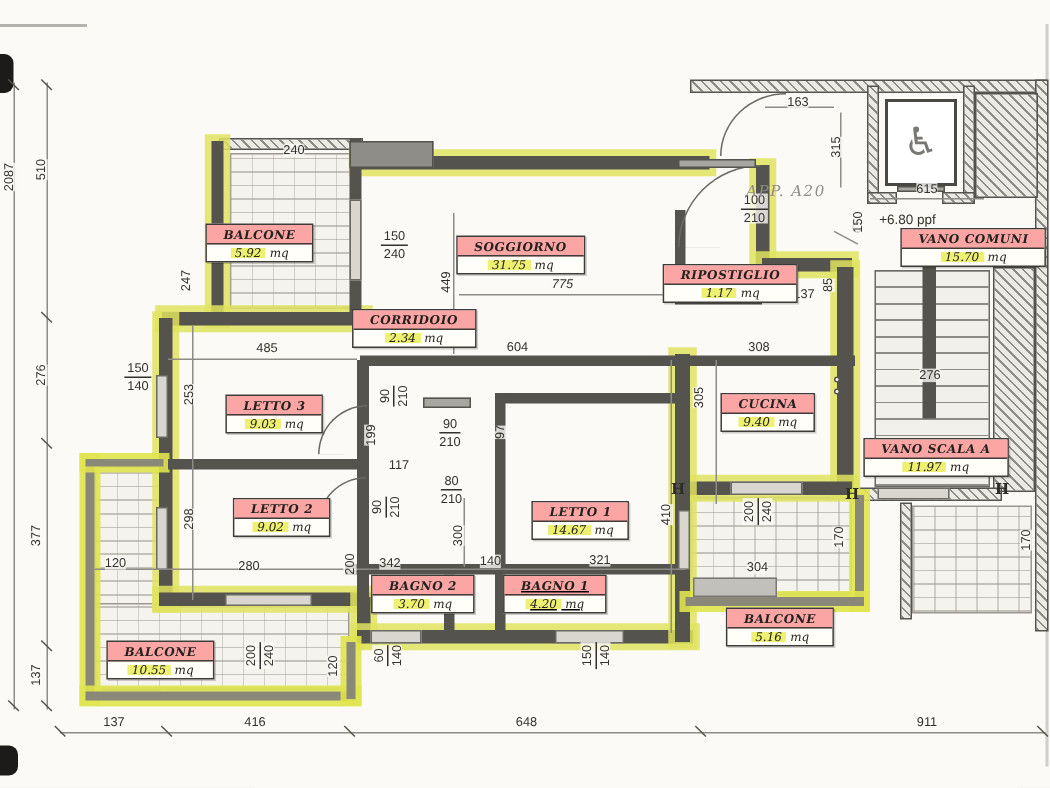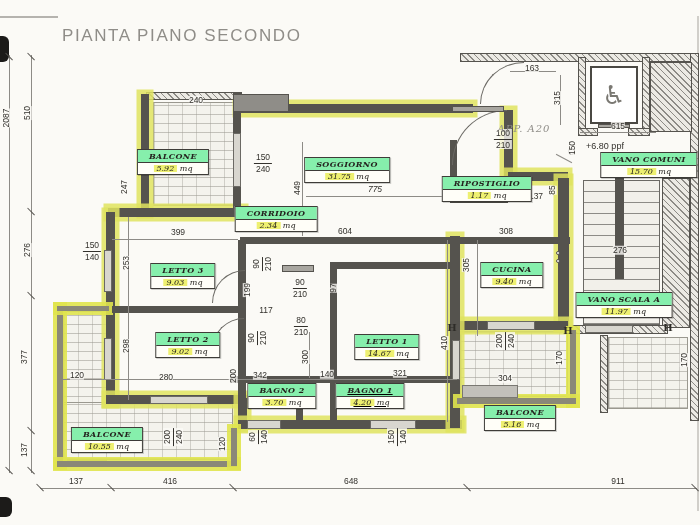--- a/index.html
+++ b/index.html
@@ -10,21 +10,21 @@
   .w{position:absolute;background:#55534e}
   .y{box-shadow:0 0 0 4.5px rgba(223,227,95,.85)}
   .yt{position:absolute;background:#8a8878;box-shadow:0 0 0 4px rgba(224,228,78,.9)}
   .wh{position:absolute;background:repeating-linear-gradient(45deg,#8d8b86 0 1.2px,#eceae4 1.2px 4.5px);border:1px solid #55534e}
   .tile{position:absolute;background:repeating-linear-gradient(0deg,rgba(155,153,145,.55) 0 1px,transparent 1px 9px),repeating-linear-gradient(90deg,rgba(155,153,145,.4) 0 1px,transparent 1px 14px);background-color:#f4f3ed;border:1px solid #9a988f}
   .stairs{position:absolute;background:repeating-linear-gradient(0deg,#8d8b86 0 1px,#f2f0ea 1px 11px);border:1px solid #6b6964}
   .win{position:absolute;background:#d8d6cf;border:1px solid #6b6964}
   .dl{position:absolute;background:#8d8b86}
   .tick{position:absolute;width:10px;height:1.2px;background:#55534e;transform:rotate(45deg)}
   .room-label{position:absolute;transform:translate(-50%,-50%);border:1.5px solid #3e3c38;background:#fffef8;text-align:center;font-family:"DejaVu Serif",serif;font-style:italic;box-shadow:1px 1px 0 rgba(0,0,0,.18);z-index:6}
-  .room-label .rname{display:block;background:#86efac;border-bottom:1.2px solid #3e3c38;font-weight:bold;font-size:8px;padding:1px 11px;letter-spacing:.4px;color:#24221e;white-space:nowrap}
+  .room-label .rname{display:block;background:#fca5a5;border-bottom:1.2px solid #3e3c38;font-weight:bold;font-size:8px;padding:1px 11px;letter-spacing:.4px;color:#24221e;white-space:nowrap}
   .room-label .rarea{display:block;font-size:8px;padding:1px 4px;color:#24221e;white-space:nowrap}
   .room-label .num{background:linear-gradient(transparent 12%,#eef071 12% 88%,transparent 88%);padding:0 3px}
   .dim{position:absolute;font-size:8.5px;color:#33312c;transform:translate(-50%,-50%);white-space:nowrap;line-height:1;background:rgba(251,250,246,.8);z-index:5}
   .dim.v{transform:translate(-50%,-50%) rotate(-90deg)}
   .dim .fr{display:inline-block;text-align:center}
   .dim .fr b{display:block;font-weight:normal;border-bottom:1px solid #33312c;padding:0 2px 1px}
   .dim .fr i{display:block;font-style:normal;padding-top:1px}
   .hmark{position:absolute;transform:translate(-50%,-50%);font-family:"DejaVu Serif",serif;font-weight:bold;font-size:10px;color:#2e2c28;z-index:5}
   .note{position:absolute;transform:translate(-50%,-50%);white-space:nowrap;z-index:5}
   .note.italic{font-style:italic;color:#8f8d88;font-size:10px;letter-spacing:1px;font-family:"DejaVu Serif",serif}
@@ -43,21 +43,20 @@
 </head>
 <body>
 
 <div id="sheet">
 
   <div class="art" style="left:0;top:36px;width:9px;height:26px;border-radius:0 6px 6px 0"></div>
   <div class="art" style="left:0;top:497px;width:12px;height:20px;border-radius:0 6px 6px 0"></div>
   <div class="artline" style="left:0;top:16px;width:58px;height:2px"></div>
   <div class="artline" style="left:697px;top:16px;width:2px;height:495px;opacity:.6"></div>
 
-  <h1 id="title">PIANTA PIANO SECONDO</h1>
 
   <div class="tile" style="left:153px;top:102px;width:82px;height:104px"></div>
   <div class="tile" style="left:63px;top:311px;width:44px;height:150px"></div>
   <div class="tile" style="left:63px;top:402px;width:170px;height:58px"></div>
   <div class="tile" style="left:460px;top:331px;width:108px;height:66px"></div>
   <div class="tile" style="left:608px;top:337px;width:80px;height:72px"></div>
 
   <div class="stairs" style="left:583px;top:180px;width:77px;height:145px"></div>
   <div class="w" style="left:615px;top:177px;width:9px;height:102px"></div>
 
@@ -233,21 +232,21 @@
       <div class="dim" style="left: 618px; top: 126px;">615</div>
       <div class="dim v" style="left: 572px; top: 148px;">150</div>
       <div class="dim" style="left: 503px; top: 139px;"><span class="fr"><b>100</b><i>210</i></span></div>
       <div class="dim" style="left: 263px; top: 163px;"><span class="fr"><b>150</b><i>240</i></span></div>
       <div class="dim v" style="left: 297px; top: 188px;">449</div>
       <div class="dim" style="left: 375px; top: 189px; font-style: italic;">775</div>
       <div class="dim" style="left: 345px; top: 231px;">604</div>
       <div class="dim" style="left: 506px; top: 231px;">308</div>
       <div class="dim" style="left: 536px; top: 196px;">137</div>
       <div class="dim v" style="left: 552px; top: 190px;">85</div>
-      <div class="dim" style="left: 178px; top: 232px;">399</div>
+      <div class="dim" style="left: 178px; top: 232px;">485</div>
       <div class="dim v" style="left: 126px; top: 263px;">253</div>
       <div class="dim v" style="left: 126px; top: 346px;">298</div>
       <div class="dim" style="left: 166px; top: 377px;">280</div>
       <div class="dim" style="left: 300px; top: 288px;"><span class="fr"><b>90</b><i>210</i></span></div>
       <div class="dim" style="left: 266px; top: 310px;">117</div>
       <div class="dim" style="left: 301px; top: 326px;"><span class="fr"><b>80</b><i>210</i></span></div>
       <div class="dim v" style="left: 333px; top: 288px;">97</div>
       <div class="dim v" style="left: 262px; top: 264px;"><span class="fr"><b>90</b><i>210</i></span></div>
       <div class="dim v" style="left: 247px; top: 290px;">199</div>
       <div class="dim" style="left: 260px; top: 375px;">342</div>

